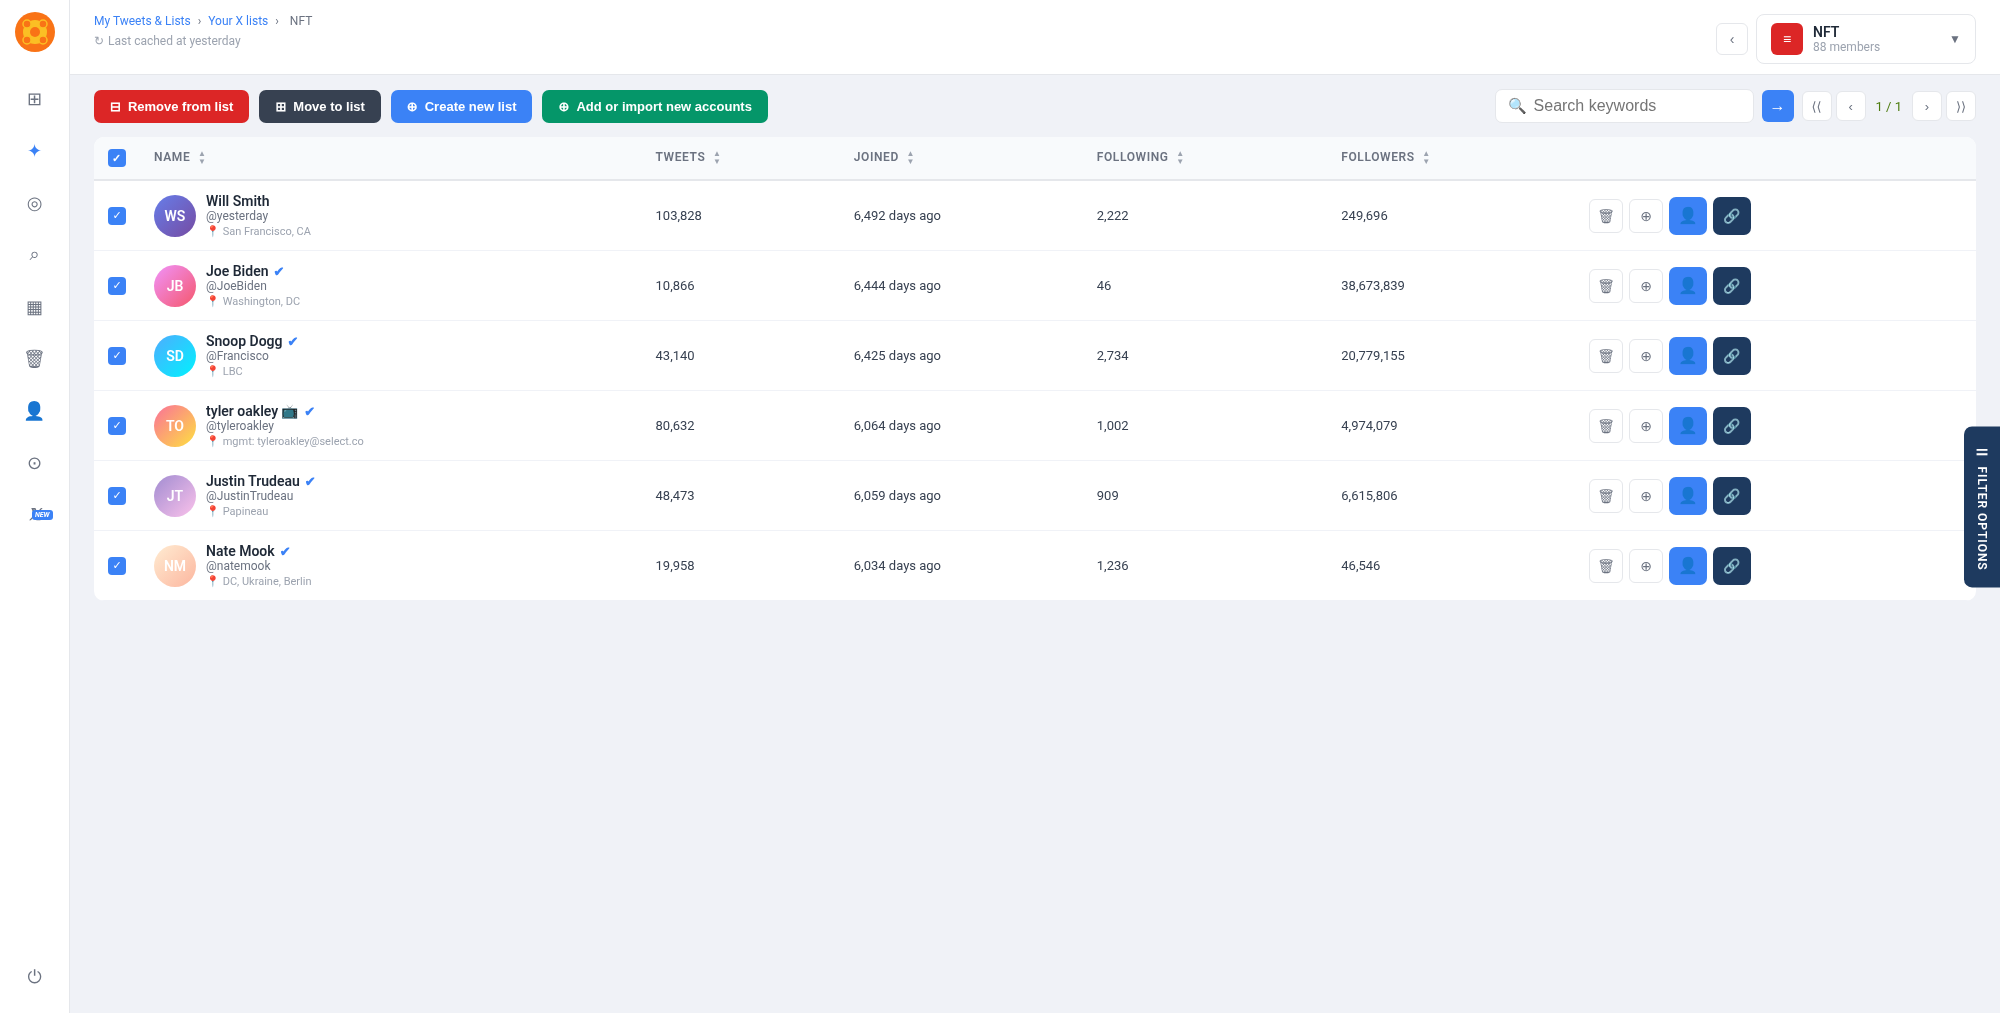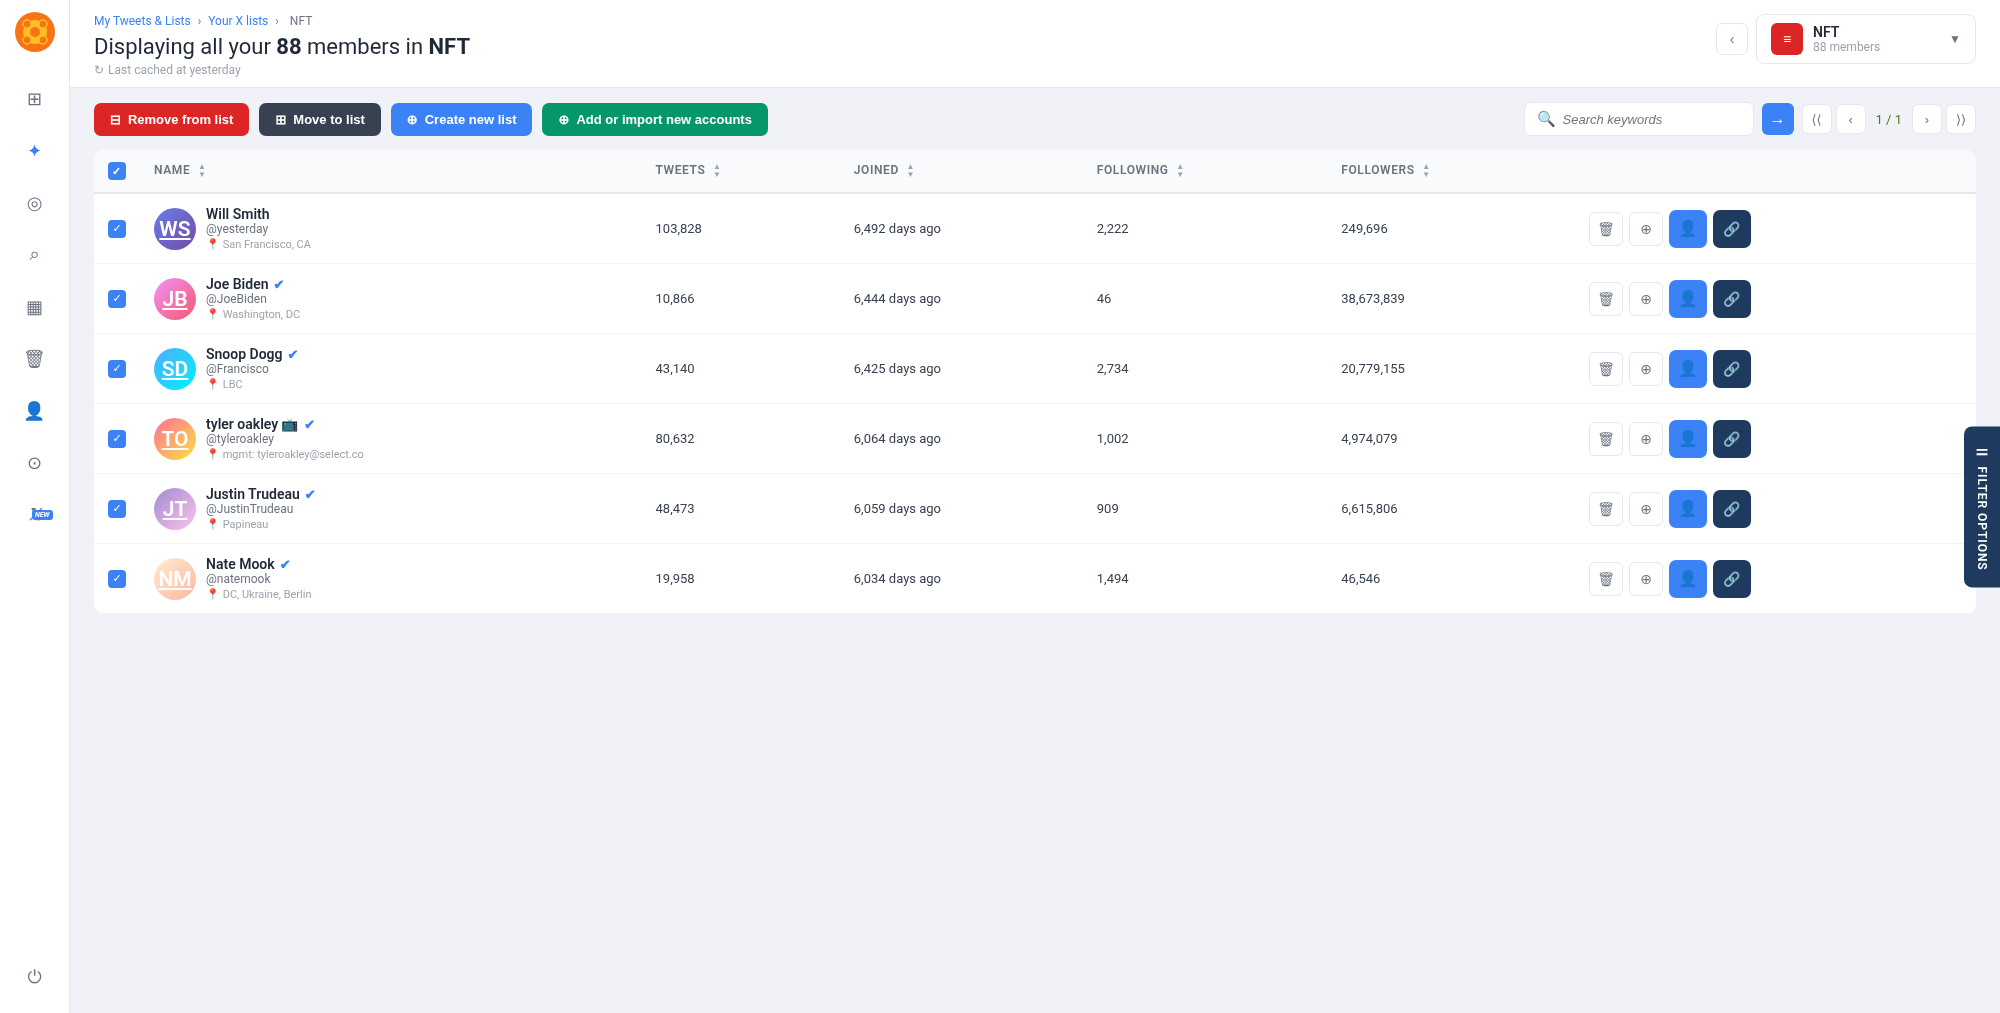--- a/index.html
+++ b/index.html
@@ -184,25 +184,24 @@
       background: #fff;
       border: 1px solid #e5e7eb;
       border-radius: 7px;
       padding: 7px 12px;
       gap: 7px;
       min-width: 220px;
     }
     .search-box input {
       border: none;
       outline: none;
-      font-size: 13px;
+      font-size: 16px;
       color: #3b82f6;
       background: transparent;
       flex: 1;
-      font-style: italic;
     }
     .search-go {
       width: 32px;
       height: 32px;
       background: #3b82f6;
       border: none;
       border-radius: 6px;
       color: #fff;
       font-size: 16px;
       cursor: pointer;
@@ -286,24 +285,23 @@
     .avatar {
       width: 42px;
       height: 42px;
       border-radius: 50%;
       background: #d1d5db;
       flex-shrink: 0;
       overflow: hidden;
       display: flex;
       align-items: center;
       justify-content: center;
-      font-size: 21px;
+      font-size: 14px;
       font-weight: 600;
       color: #fff;
-      text-decoration: underline;
     }
     .user-details { flex: 1; }
     .user-name {
       font-size: 14px;
       font-weight: 600;
       color: #1f2937;
       display: flex;
       align-items: center;
       gap: 5px;
     }
@@ -447,26 +445,20 @@
 
   <header class="top-header">
     <div>
       <div class="breadcrumb">
         <a href="#">My Tweets &amp; Lists</a>
         <span> ›</span>
         <a href="#">Your X lists</a>
         <span> ›</span>
         <span>NFT</span>
       </div>
-      <h1 class="page-title">
-        <span>Displaying all your</span>
-        <strong>88</strong>
-        <span>members in</span>
-        <strong>NFT</strong>
-      </h1>
       <div class="cache-info">
         <span>↻</span>
         <span>Last cached at yesterday</span>
       </div>
     </div>
     <div class="list-selector">
       <button class="collapse-btn">‹</button>
       <div class="list-dropdown">
         <div class="list-icon-box">≡</div>
         <div class="list-info">
@@ -717,21 +709,21 @@
           <div class="user-handle">@natemook</div>
           <div class="user-location">
             <span>📍</span>
             DC, Ukraine, Berlin
           </div>
         </div>
       </div>
     </td>
     <td>19,958</td>
     <td>6,034 days ago</td>
-    <td>1,494</td>
+    <td>1,236</td>
     <td>46,546</td>
     <td>
       <div class="action-btns">
         <button class="action-icon-btn">🗑</button>
         <button class="action-icon-btn">⊕</button>
         <button class="action-follow-btn">👤</button>
         <button class="action-link-btn">🔗</button>
       </div>
     </td>
   </tr>

